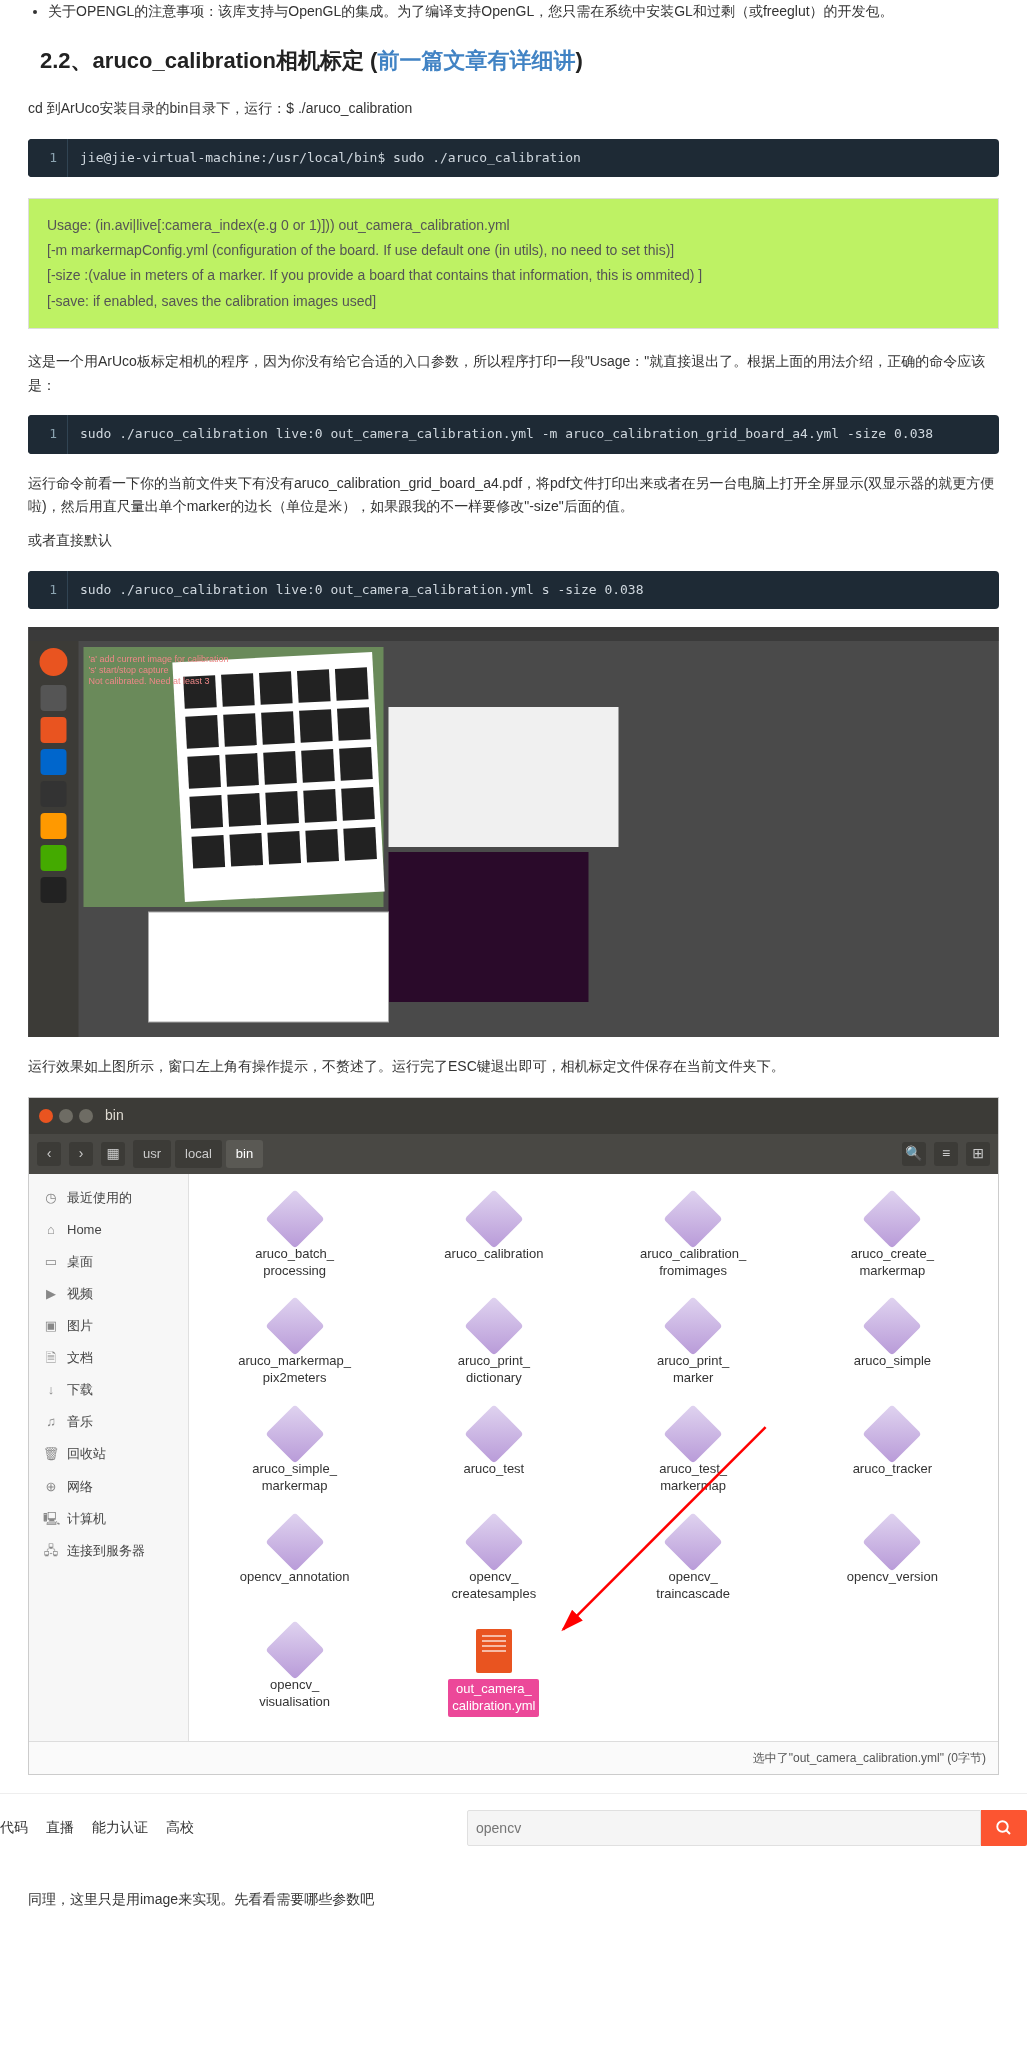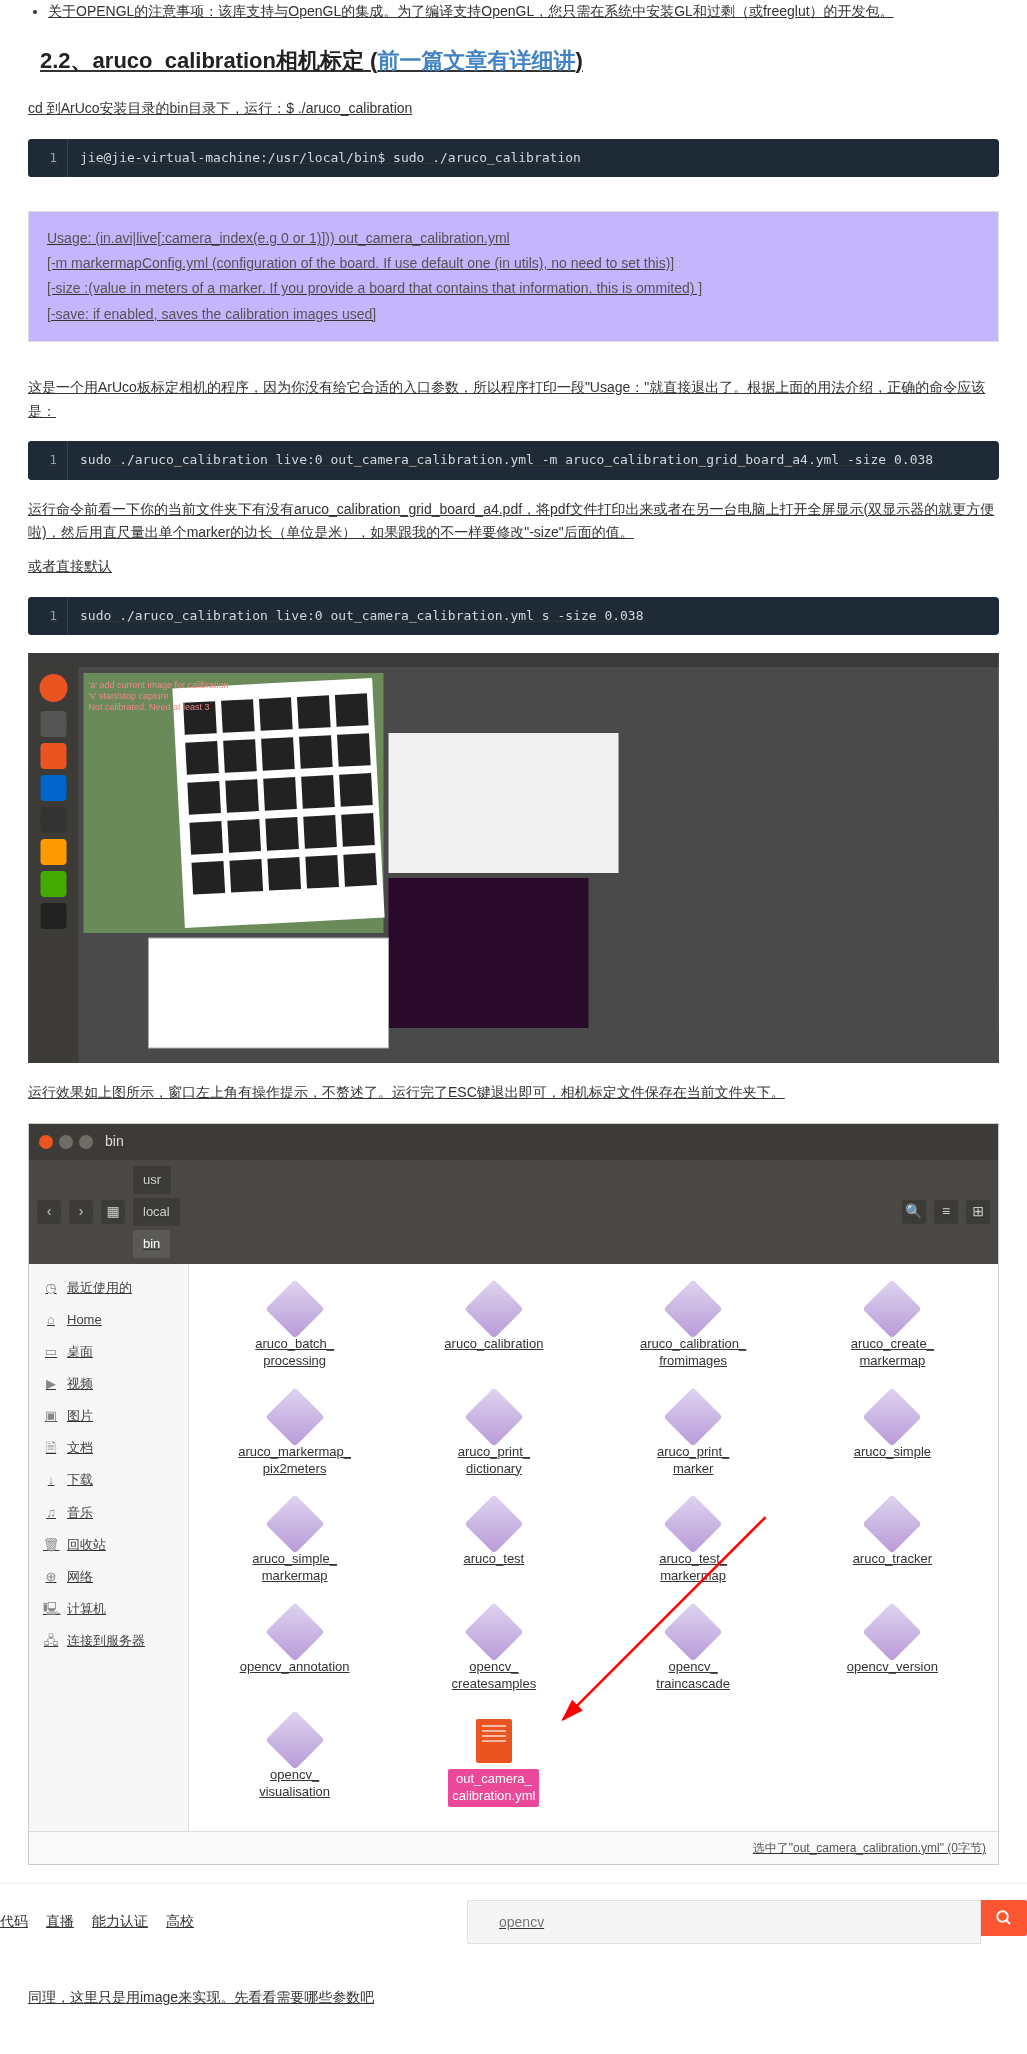--- a/index.html
+++ b/index.html
@@ -1,56 +1,56 @@
 <!DOCTYPE html>
 <html><head>
 <meta charset="utf-8">
 <style>
 * { margin: 0; padding: 0; box-sizing: border-box; }
 body { font-family: -apple-system, "Helvetica Neue", Arial, sans-serif; font-size: 14px; color: #333; line-height: 1.7; background: #fff; }
-.container { width: 1027px; margin: 0 auto; padding: 0 28px; text-decoration: underline; }
+.container { width: 1027px; margin: 0 auto; padding: 0 28px; }
 ul { padding-left: 20px; margin-bottom: 12px; }
 li { list-style: disc; color: #333; }
 h2 { font-size: 22px; font-weight: bold; margin: 18px 12px 12px; color: #222; }
 .link { color: #4183c4; }
 .para { margin: 18px 0; color: #333; }
 .code-block { background: #1e2a35; border-radius: 4px; margin: 12px 0; display: flex; overflow: hidden; }
 .code-gutter { width: 40px; background: #1e2a35; color: #8ba3b0; text-align: right; padding: 8px 10px 8px 0; font-family: Consolas, monospace; font-size: 13px; border-right: 1px solid #314453; }
 .code-content { flex: 1; padding: 8px 12px; color: #d0d8df; font-family: Consolas, monospace; font-size: 13px; white-space: pre; overflow-x: auto; }
-.quote-block { border: 1px solid #ddd; background: #c4b5fd; padding: 14px 18px; margin: 34px 0; color: #555; font-size: 14px; line-height: 1.8; }
+.quote-block { border: 1px solid #ddd; background: #bef264; padding: 14px 18px; margin: 21px 0; color: #555; font-size: 14px; line-height: 1.8; }
 .screenshot-placeholder { width: 100%; background: #ddd; margin: 18px 0; display: flex; align-items: center; justify-content: center; color: #999; font-size: 12px; }
 .fm-window { border: 1px solid #ccc; margin: 18px 0; background: #fff; }
 .fm-titlebar { background: #3c3b37; color: #dfdbd2; padding: 6px 10px; display: flex; align-items: center; gap: 6px; }
 .wbtn { width: 14px; height: 14px; border-radius: 50%; display: inline-block; }
 .wbtn.close { background: #e95420; }
 .wbtn.min { background: #6e6c64; }
 .wbtn.max { background: #6e6c64; }
 .fm-toolbar { background: #494844; color: #dfdbd2; padding: 6px 8px; display: flex; align-items: center; gap: 8px; }
 .fm-navbtn { width: 24px; height: 24px; background: #3c3b37; border-radius: 3px; display: flex; align-items: center; justify-content: center; color: #ccc; font-size: 14px; }
-.fm-breadcrumb { display: flex; gap: 4px; align-items: flex-start; flex-direction: column; }
+.fm-breadcrumb { display: flex; gap: 4px; align-items: flex-end; }
 .crumb { background: #3c3b37; padding: 3px 10px; border-radius: 3px; font-size: 13px; color: #ccc; }
 .crumb.active { background: #5a5954; color: #fff; }
 .fm-toolbar-right { margin-left: auto; display: flex; gap: 8px; }
 .fm-body { display: flex; min-height: 560px; }
 .fm-sidebar { width: 160px; background: #f7f7f7; border-right: 1px solid #e0e0e0; padding: 8px 0; }
 .fm-side-item { padding: 5px 14px; display: flex; align-items: center; gap: 8px; color: #444; font-size: 13px; cursor: pointer; }
 .fm-side-item .ic { width: 16px; text-align: center; color: #888; }
 .fm-files { flex: 1; padding: 20px 10px; display: grid; grid-template-columns: repeat(4, 1fr); gap: 18px 8px; align-content: start; position: relative; }
 .file-item { text-align: center; font-size: 13px; color: #333; line-height: 1.3; padding: 4px; }
 .file-icon { width: 42px; height: 42px; margin: 0 auto 6px; position: relative; }
 .diamond { width: 100%; height: 100%; background: linear-gradient(135deg, #e0d4f0, #b89ad8); transform: rotate(45deg); border-radius: 4px; }
 .doc-ico { width: 36px; height: 44px; margin: 0 auto 6px; background: #e95420; border-radius: 2px; position: relative; }
 .doc-ico::before { content: ''; position: absolute; top: 6px; left: 6px; right: 6px; height: 2px; background: rgba(255,255,255,.6); box-shadow: 0 5px 0 rgba(255,255,255,.6), 0 10px 0 rgba(255,255,255,.6), 0 15px 0 rgba(255,255,255,.6); }
 .file-item.selected .file-name { background: #ec4899; color: #fff; padding: 2px 4px; border-radius: 2px; display: inline-block; }
 .arrow-overlay { position: absolute; pointer-events: none; }
 .fm-status { border-top: 1px solid #ddd; padding: 6px 12px; text-align: right; font-size: 12px; color: #555; background: #fafafa; }
 .bottom-bar { display: flex; align-items: center; padding: 16px 0 24px; border-top: 1px solid #eee; }
 .bottom-tabs { display: flex; gap: 18px; font-size: 14px; }
 .search-box { flex: 1; display: flex; max-width: 560px; margin-left: auto; }
-.search-input { flex: 1; height: 44px; border: 1px solid #e0e0e0; background: #f5f5f5; padding: 0 31px; font-size: 14px; outline: none; border-radius: 2px 0 0 2px; }
+.search-input { flex: 1; height: 36px; border: 1px solid #e0e0e0; background: #f5f5f5; padding: 0 8px; font-size: 14px; outline: none; border-radius: 2px 0 0 2px; }
 .search-btn { width: 46px; height: 36px; background: #fc5531; border: none; border-radius: 0 2px 2px 0; color: #fff; display: flex; align-items: center; justify-content: center; }
 </style>
 </head>
 <body>
 
 <div class="container">
 
 <ul>
       <li>关于OPENGL的注意事项：该库支持与OpenGL的集成。为了编译支持OpenGL，您只需在系统中安装GL和过剩（或freeglut）的开发包。</li>
     </ul>

